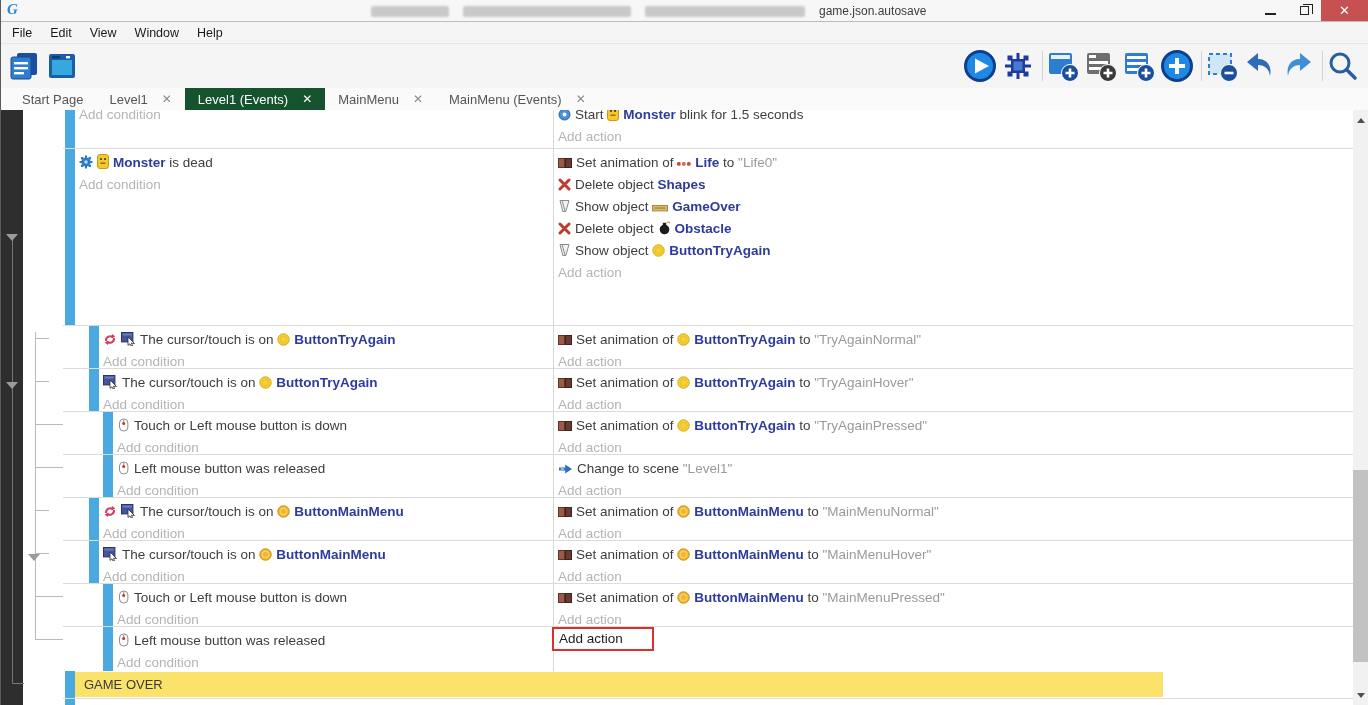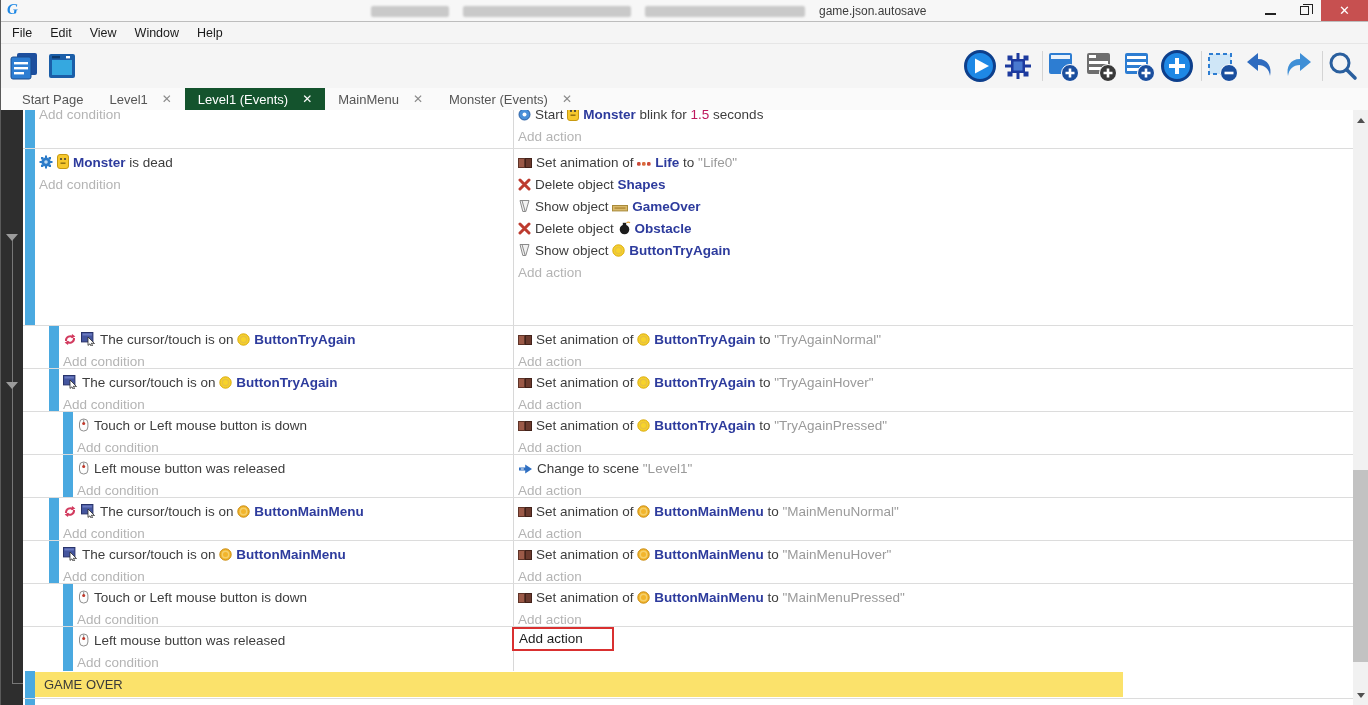--- a/index.html
+++ b/index.html
@@ -39,31 +39,31 @@
   .tab .x { margin-left:14px; color:#8a8a8a; font-size:12px; }
   .tab.active { background:#14532d; color:#fff; }
   .tab.active .x { color:#fff; }
 
   
   .sheet { position:relative; width:1368px; height:595px; background:#fff; overflow:hidden; }
   .rail { position:absolute; left:0; top:0; width:22px; height:595px; background:#2e2e2e; }
   .tree-line { position:absolute; background:#777; }
   .tree-line.lt { background:#b9b9b9; }
   .fold { position:absolute; width:0; height:0; border-left:6px solid transparent; border-right:6px solid transparent; border-top:7px solid #9b9b9b; }
-  .rows { position:absolute; left:22px; top:0; width:1330px; }
+  .rows { position:absolute; left:22px; top:0; width:1330px;padding-left:40px; }
   .row { position:relative; width:1330px; background:#fff; border-top:1px solid #dcdcdc; overflow:hidden; }
   .row:first-child { border-top:none; }
   .bar { position:absolute; top:0; bottom:0; width:10px; background:#4aa9e0; }
   .cond { position:absolute; left:0; top:0; bottom:0; width:490px; padding-top:3px; }
   .acts { position:absolute; left:490px; top:0; bottom:0; right:0; border-left:1px solid #d8d8d8; padding:3px 0 0 4px; }
   .line { height:22px; line-height:22px; font-size:13.5px; color:#3d3d3d; white-space:nowrap; position:relative; }
   .seg-n { color:#3d3d3d; }
   .seg-obj { color:#2d3b9d; font-weight:bold; }
   .seg-param { color:#9a9a9a; }
-  .seg-num { color:#be185d; }
+  .seg-num { color:#404040; }
   .seg-add { color:#b4b4b4; }
   .icn { display:inline-block; vertical-align:-2px; margin-right:4px; line-height:0; }
   .hl-box { position:absolute; left:-6px; top:-3px; width:102px; height:24px; border:2px solid #d93030; background:#fff; line-height:20px; padding-left:5px; font-size:13.5px; color:#1c1c1c; z-index:3; }
   .comment-row { position:relative; width:1100px; background:#fff; }
   .comment-block { position:absolute; left:12px; top:1px; right:0; bottom:1px; background:#fbe26b; color:#3a3a3a; font-size:13px; line-height:25px; padding-left:9px; }
 
   
   .vscroll { position:absolute; right:0; top:0; width:16px; height:595px; background:#f1f1f1; }
   .varrow { position:absolute; left:0; width:16px; height:16px; display:flex; align-items:center; justify-content:center; }
   .tri-up { width:0;height:0;border-left:4px solid transparent;border-right:4px solid transparent;border-bottom:5px solid #505050;}
@@ -220,21 +220,21 @@
       </div>
       <div class="tab active">
         <span>Level1 (Events)</span>
         <span class="x">✕</span>
       </div>
       <div class="tab">
         <span>MainMenu</span>
         <span class="x">✕</span>
       </div>
       <div class="tab">
-        <span>Monster (Events)</span>
+        <span>MainMenu (Events)</span>
         <span class="x">✕</span>
       </div>
     </div>
 
   <div class="sheet">
     <div class="rail"></div>
     <div id="tree-overlay">
         <div class="tree-line" style="left: 11px; top: 130px; width: 1px; height: 444px;"></div>
         <div class="tree-line" style="left: 11px; top: 573px; width: 12px; height: 1px;"></div>
         <div class="tree-line lt" style="left: 34px; top: 222px; width: 1px; height: 308px;"></div>

